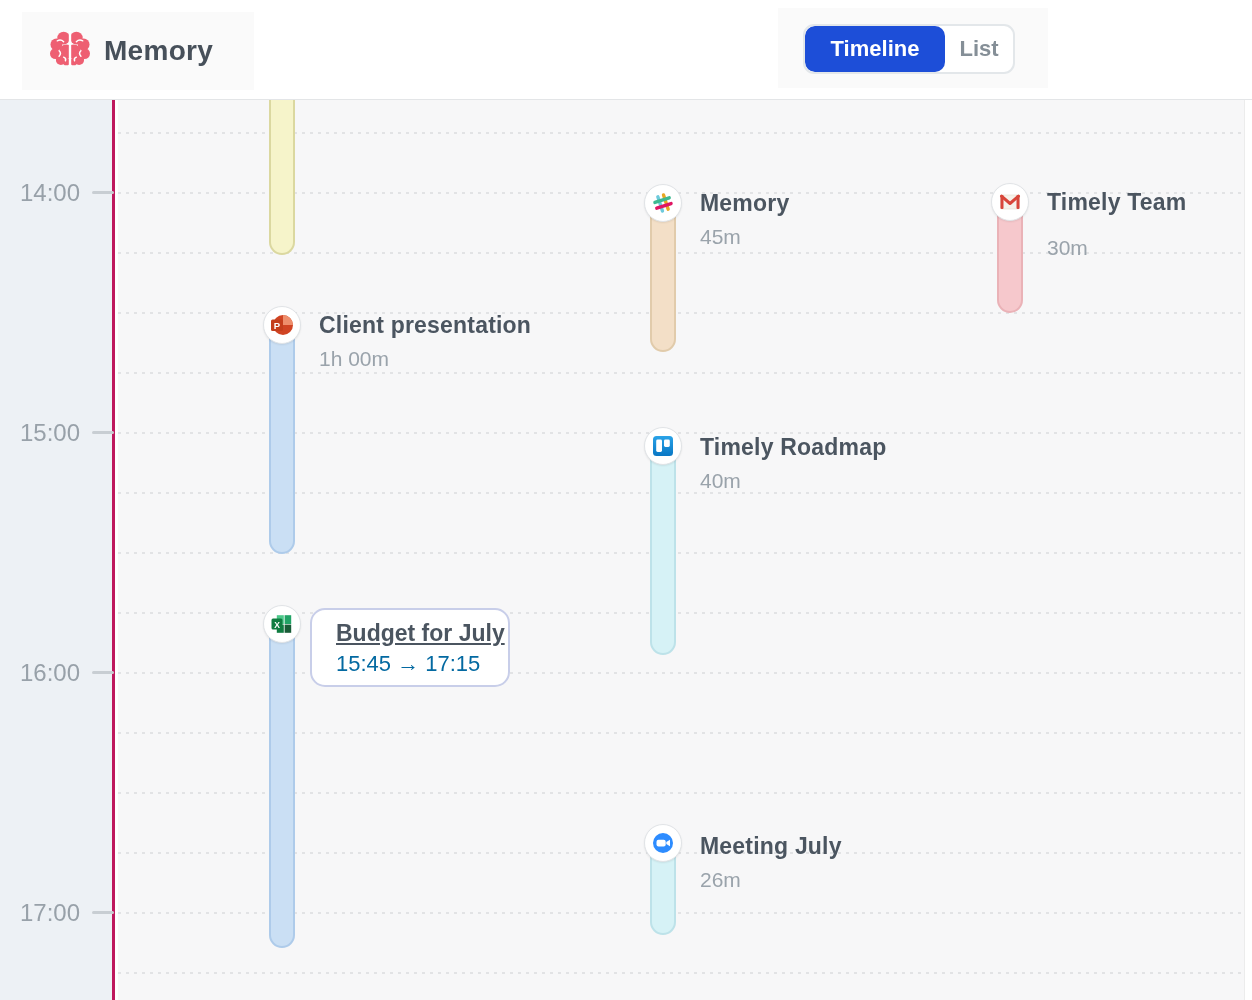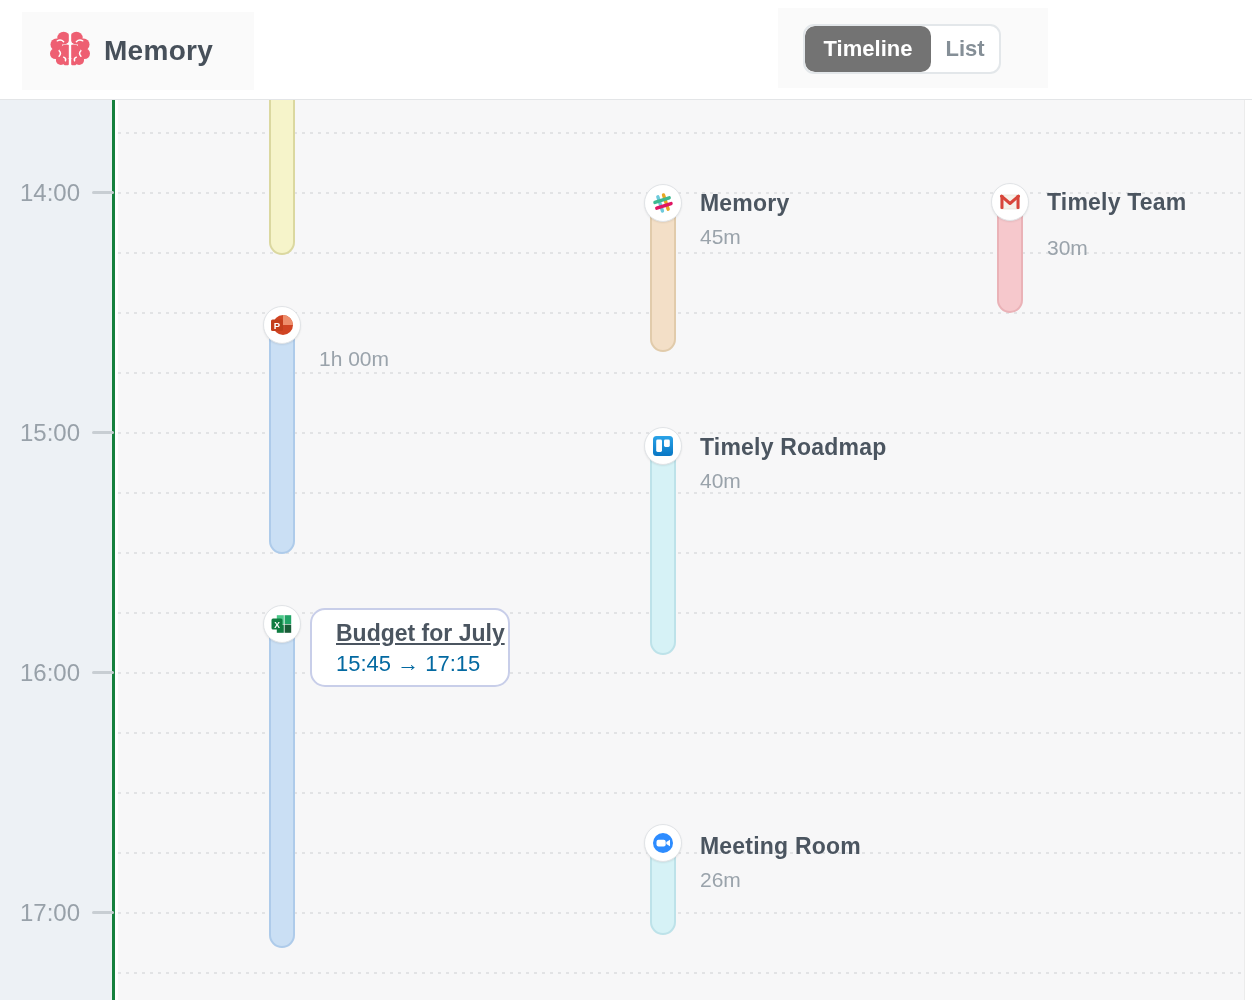--- a/index.html
+++ b/index.html
@@ -7,25 +7,25 @@
 
   .page { position:relative; width:1252px; height:1000px;padding-left:16px; }
 
   
   .header { position:absolute; left:0; top:0; width:1252px; height:100px; background:#ffffff; border-bottom:1px solid #e3e5e7; z-index:5; }
   .logo-panel { position:absolute; left:22px; top:12px; width:232px; height:78px; background:#fafafa; display:flex; align-items:center; padding-left:26px; }
   .logo-text { font-size:28px; font-weight:700; color:#47505a; letter-spacing:0.3px; margin-left:12px; }
   .toggle-panel { position:absolute; left:778px; top:8px; width:270px; height:80px; background:#fafafa; display:flex; align-items:center; }
   .toggle { position:absolute; left:25px; top:16px; height:50px; display:flex; background:#ffffff; border:2px solid #e3e7ea; border-radius:11px; overflow:hidden; }
   .toggle-seg { display:flex; align-items:center; justify-content:center; font-size:22px; cursor:pointer; }
-  .toggle-seg.active { background:#737373; color:#ffffff; font-weight:700; width:126px; border-radius:10px; }
+  .toggle-seg.active { background:#1d4ed8; color:#ffffff; font-weight:700; width:140px; border-radius:10px; }
   .toggle-seg.inactive { color:#858f97; font-weight:600; width:68px;border-radius:12px; }
 
   
-  .axis { position:absolute; left:0; top:100px; width:115px; height:900px; background:#edf1f5; border-right:3px solid #15803d; z-index:2; }
+  .axis { position:absolute; left:0; top:100px; width:115px; height:900px; background:#edf1f5; border-right:3px solid #be185d; z-index:2; }
   .hour-label { position:absolute; right:32px; width:80px; text-align:right; font-size:24px; color:#98a1a9; font-weight:500; }
   .hour-tick { position:absolute; left:92px; width:22px; height:3px; border-radius:2px; background:#c8ced3; }
 
   .content { position:absolute; left:118px; top:100px; width:1126px; height:900px; background:#f7f7f8; overflow:hidden; z-index:1; }
   .gridline { position:absolute; left:0; width:1126px; height:2px;
     background-image:repeating-linear-gradient(90deg,#e2e3e5 0 3px,transparent 3px 8px); }
 
   .right-strip { position:absolute; left:1244px; top:100px; width:8px; height:900px; background:#ffffff; border-left:1px solid #ececec; z-index:3; }
 
   
@@ -150,20 +150,21 @@
 
     <div class="bar" style="left: 151px; top: 216px; height: 238px; background: rgb(202, 223, 244); border-color: rgb(174, 203, 234);"></div>
     <div class="app-badge" style="left:145px; top:206px;">
       <svg width="24" height="24" viewBox="0 0 24 24">
         <circle cx="13" cy="12" r="10" fill="#d04423"></circle>
         <path d="M13 2 A10 10 0 0 1 23 12 L13 12 Z" fill="#ee8e6c"></path>
         <rect x="1" y="6.5" width="12" height="11.5" rx="1.5" fill="#c43e1c"></rect>
         <text x="7" y="15.8" font-size="9.5" font-weight="bold" fill="#ffffff" text-anchor="middle" font-family="Liberation Sans, sans-serif">P</text>
       </svg>
     </div>
+    <div class="entry-title" style="left:201px; top:212px;">Client presentation</div>
     <div class="entry-duration" style="left:201px; top:247px;">1h 00m</div>
 
     <div class="bar" style="left: 532px; top: 338px; height: 217px; background: rgb(214, 242, 246); border-color: rgb(189, 226, 233);"></div>
     <div class="app-badge" style="left:526px; top:327px;">
       <svg width="24" height="24" viewBox="0 0 24 24">
         <defs>
             <linearGradient id="trg" x1="0" y1="0" x2="0" y2="1">
           <stop offset="0" stop-color="#2aa3e8"></stop>
               <stop offset="1" stop-color="#0977c4"></stop>
         </linearGradient>
@@ -194,18 +195,18 @@
     </div>
 
     <div class="bar" style="left: 532px; top: 735px; height: 100px; background: rgb(214, 242, 246); border-color: rgb(189, 226, 233);"></div>
     <div class="app-badge" style="left:526px; top:724px;">
       <svg width="24" height="24" viewBox="0 0 24 24">
         <circle cx="12" cy="12" r="10" fill="#2d8cff"></circle>
         <rect x="5.5" y="8.7" width="9.2" height="6.8" rx="2" fill="#ffffff"></rect>
         <path d="M15.3 11 L19 8.8 L19 15.2 L15.3 13 Z" fill="#ffffff"></path>
       </svg>
     </div>
-    <div class="entry-title" style="left:582px; top:733px;">Meeting Room</div>
+    <div class="entry-title" style="left:582px; top:733px;">Meeting July</div>
     <div class="entry-duration" style="left:582px; top:768px;">26m</div>
   </div>
 
   <div class="right-strip"></div>
 </div>
 
 </body></html>

